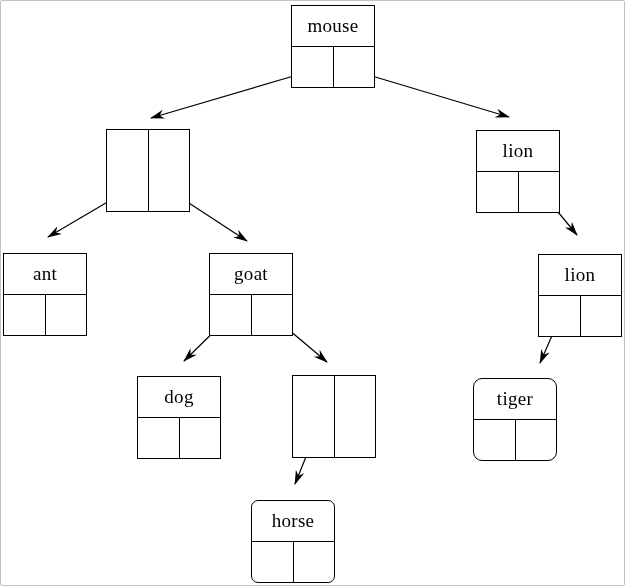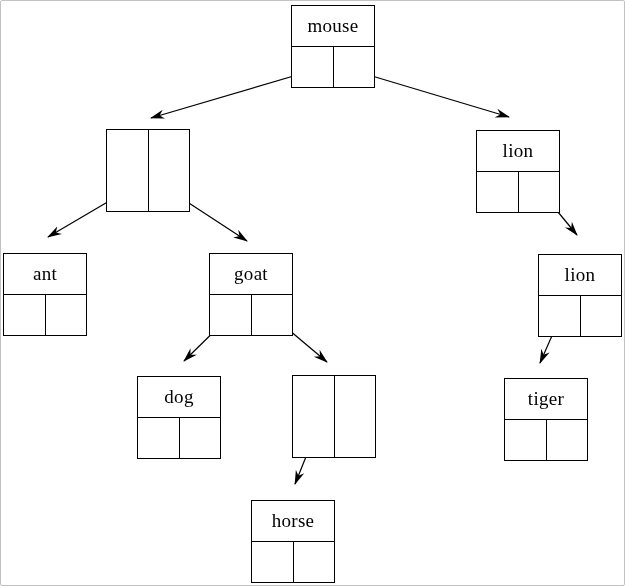--- a/index.html
+++ b/index.html
@@ -118,28 +118,28 @@
           <div class="cell left"></div>
           <div class="cell right"></div>
         </div>
       </div>
       <div class="node" style="left: 291px; top: 374px;">
         <div class="cells">
           <div class="cell left"></div>
           <div class="cell right"></div>
         </div>
       </div>
-      <div class="node" style="left: 503px; top: 377px;">
+      <div class="node" style="left: 472px; top: 377px; border-radius: 9px;">
         <div class="label">tiger</div>
         <div class="cells">
           <div class="cell left"></div>
           <div class="cell right"></div>
         </div>
       </div>
-      <div class="node" style="left: 250px; top: 499px;">
+      <div class="node" style="left: 250px; top: 499px; border-radius: 7px;">
         <div class="label">horse</div>
         <div class="cells">
           <div class="cell left"></div>
           <div class="cell right"></div>
         </div>
       </div>
     </div>
 </div>
 
 </body></html>

